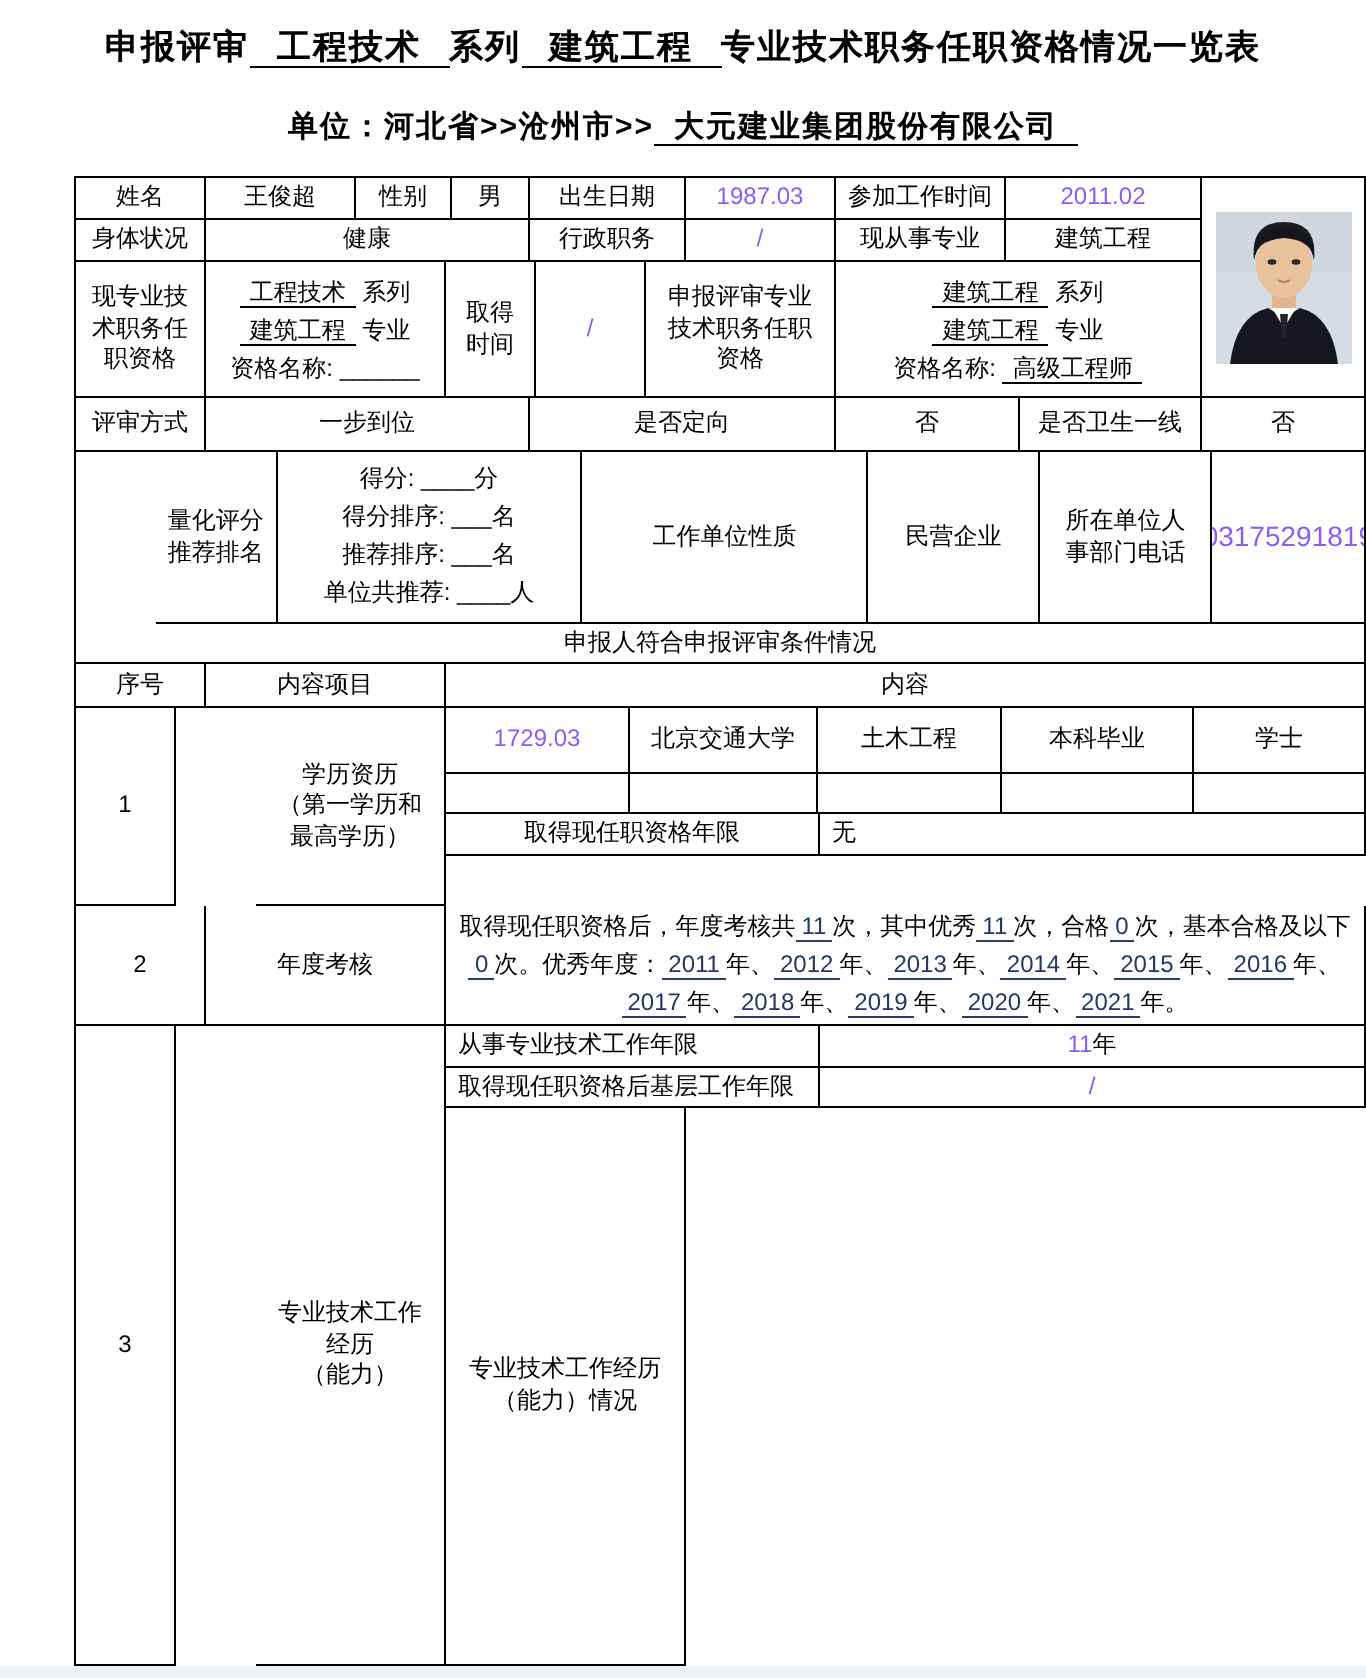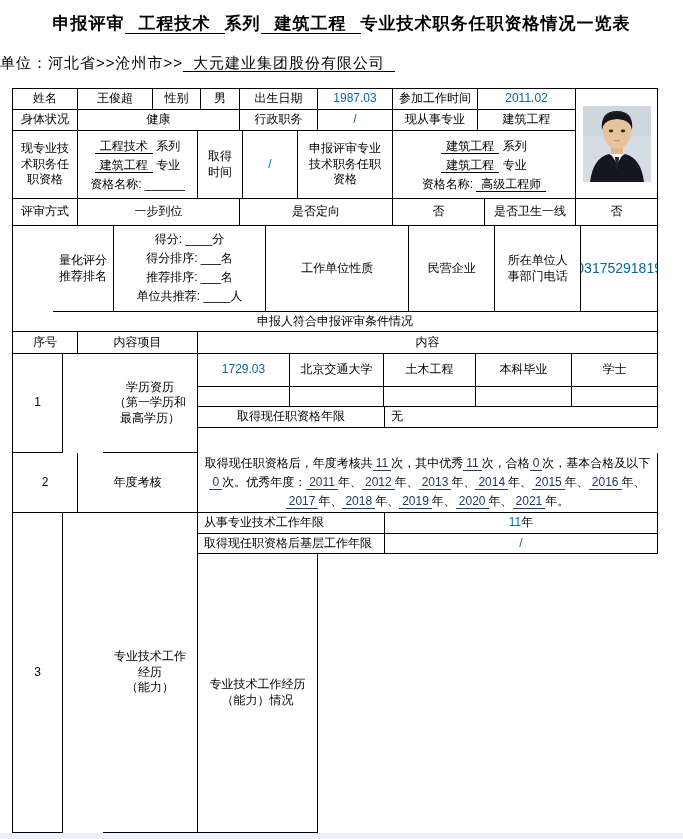--- a/index.html
+++ b/index.html
@@ -2,37 +2,37 @@
 <html><head>
 <meta charset="utf-8">
 <style>
   html,body { margin:0; padding:0; background:#fff; }
   .sheet {
     position:relative; width:683px; height:839px; background:#ffffff;
     font-family:"Liberation Sans","DejaVu Sans",sans-serif; color:#000;
   }
   .title { position:absolute; top:12px; left:0; width:100%; text-align:center;
            font-size:17px; font-weight:bold; letter-spacing:1px; }
-  .subtitle { position:absolute; top:54px; left:0; width:100%; text-align:left;
-              font-size:15px; font-weight:normal; letter-spacing:1px; }
+  .subtitle { position:absolute; top:54px; left:0; width:100%; text-align:center;
+              font-size:15px; font-weight:bold; letter-spacing:1px; }
   .ul-pad { border-bottom:1.5px solid #000; padding:0 14px; }
   .ul-pad2 { border-bottom:1.5px solid #000; padding:0 10px; }
 
-  .tbl { position:absolute; left:12px; top:88px; width:645px;
+  .tbl { position:absolute; left:37px; top:88px; width:645px;
          border-top:1px solid #000; border-left:1px solid #000; font-size:12px; }
   .row { display:flex; }
   .stack { display:flex; flex-direction:column; }
   .c { box-sizing:border-box; border-right:1px solid #000; border-bottom:1px solid #000;
        display:flex; align-items:center; justify-content:center; text-align:center;
        line-height:1.3; overflow:hidden; }
   .tl { justify-content:flex-start; text-align:left; }
   .top { align-items:flex-start; }
   .blk { display:block; text-align:center; }
   .pre { white-space:pre-line;margin-left:40px; }
-  .blue { color:#0369a1; }
+  .blue { color:#8b5cf6; }
   .uv { border-bottom:1px solid #000; padding:0 5px; }
   .seg-v { color:#1f3864; border-bottom:1px solid #2a3f66; padding:0 3px; }
   .seg-n { color:#1f3864; }
   .qline { line-height:19px; }
   .photo-cell { background:#fff; }
   .bottom-strip { position:absolute; left:0; bottom:0; width:100%; height:6px; background:#eef1f5; }
 </style>
 </head>
 <body>
 

